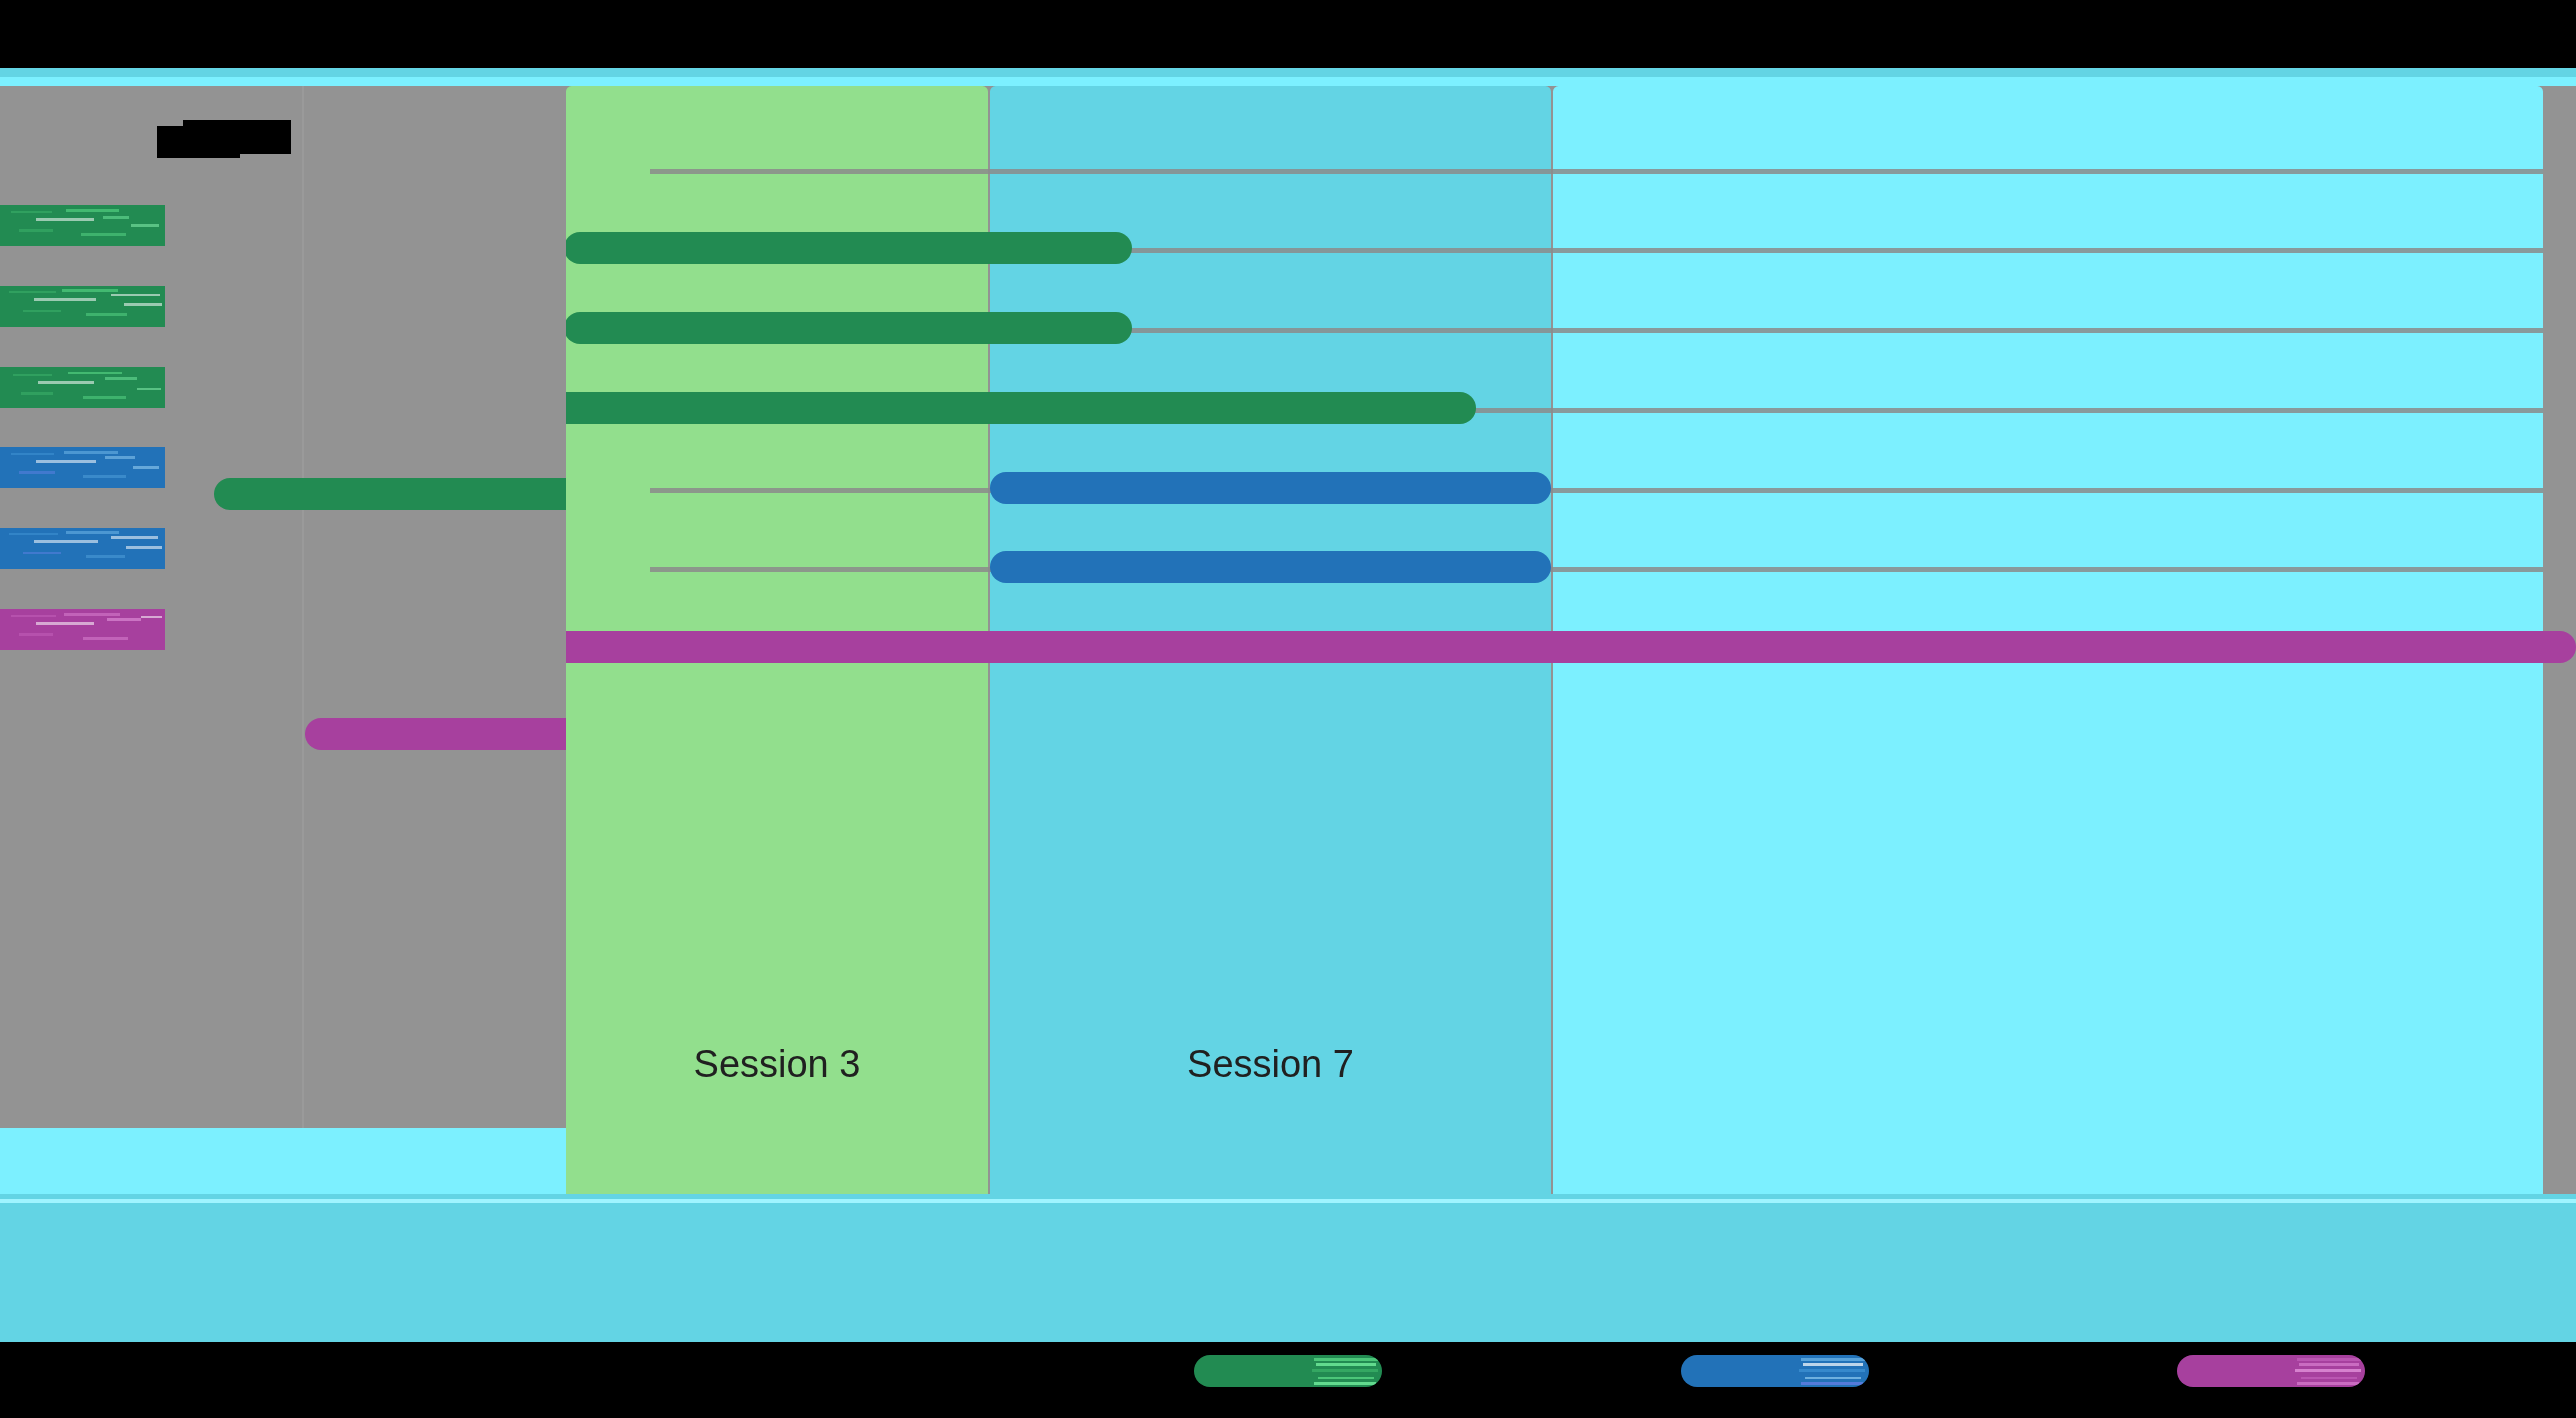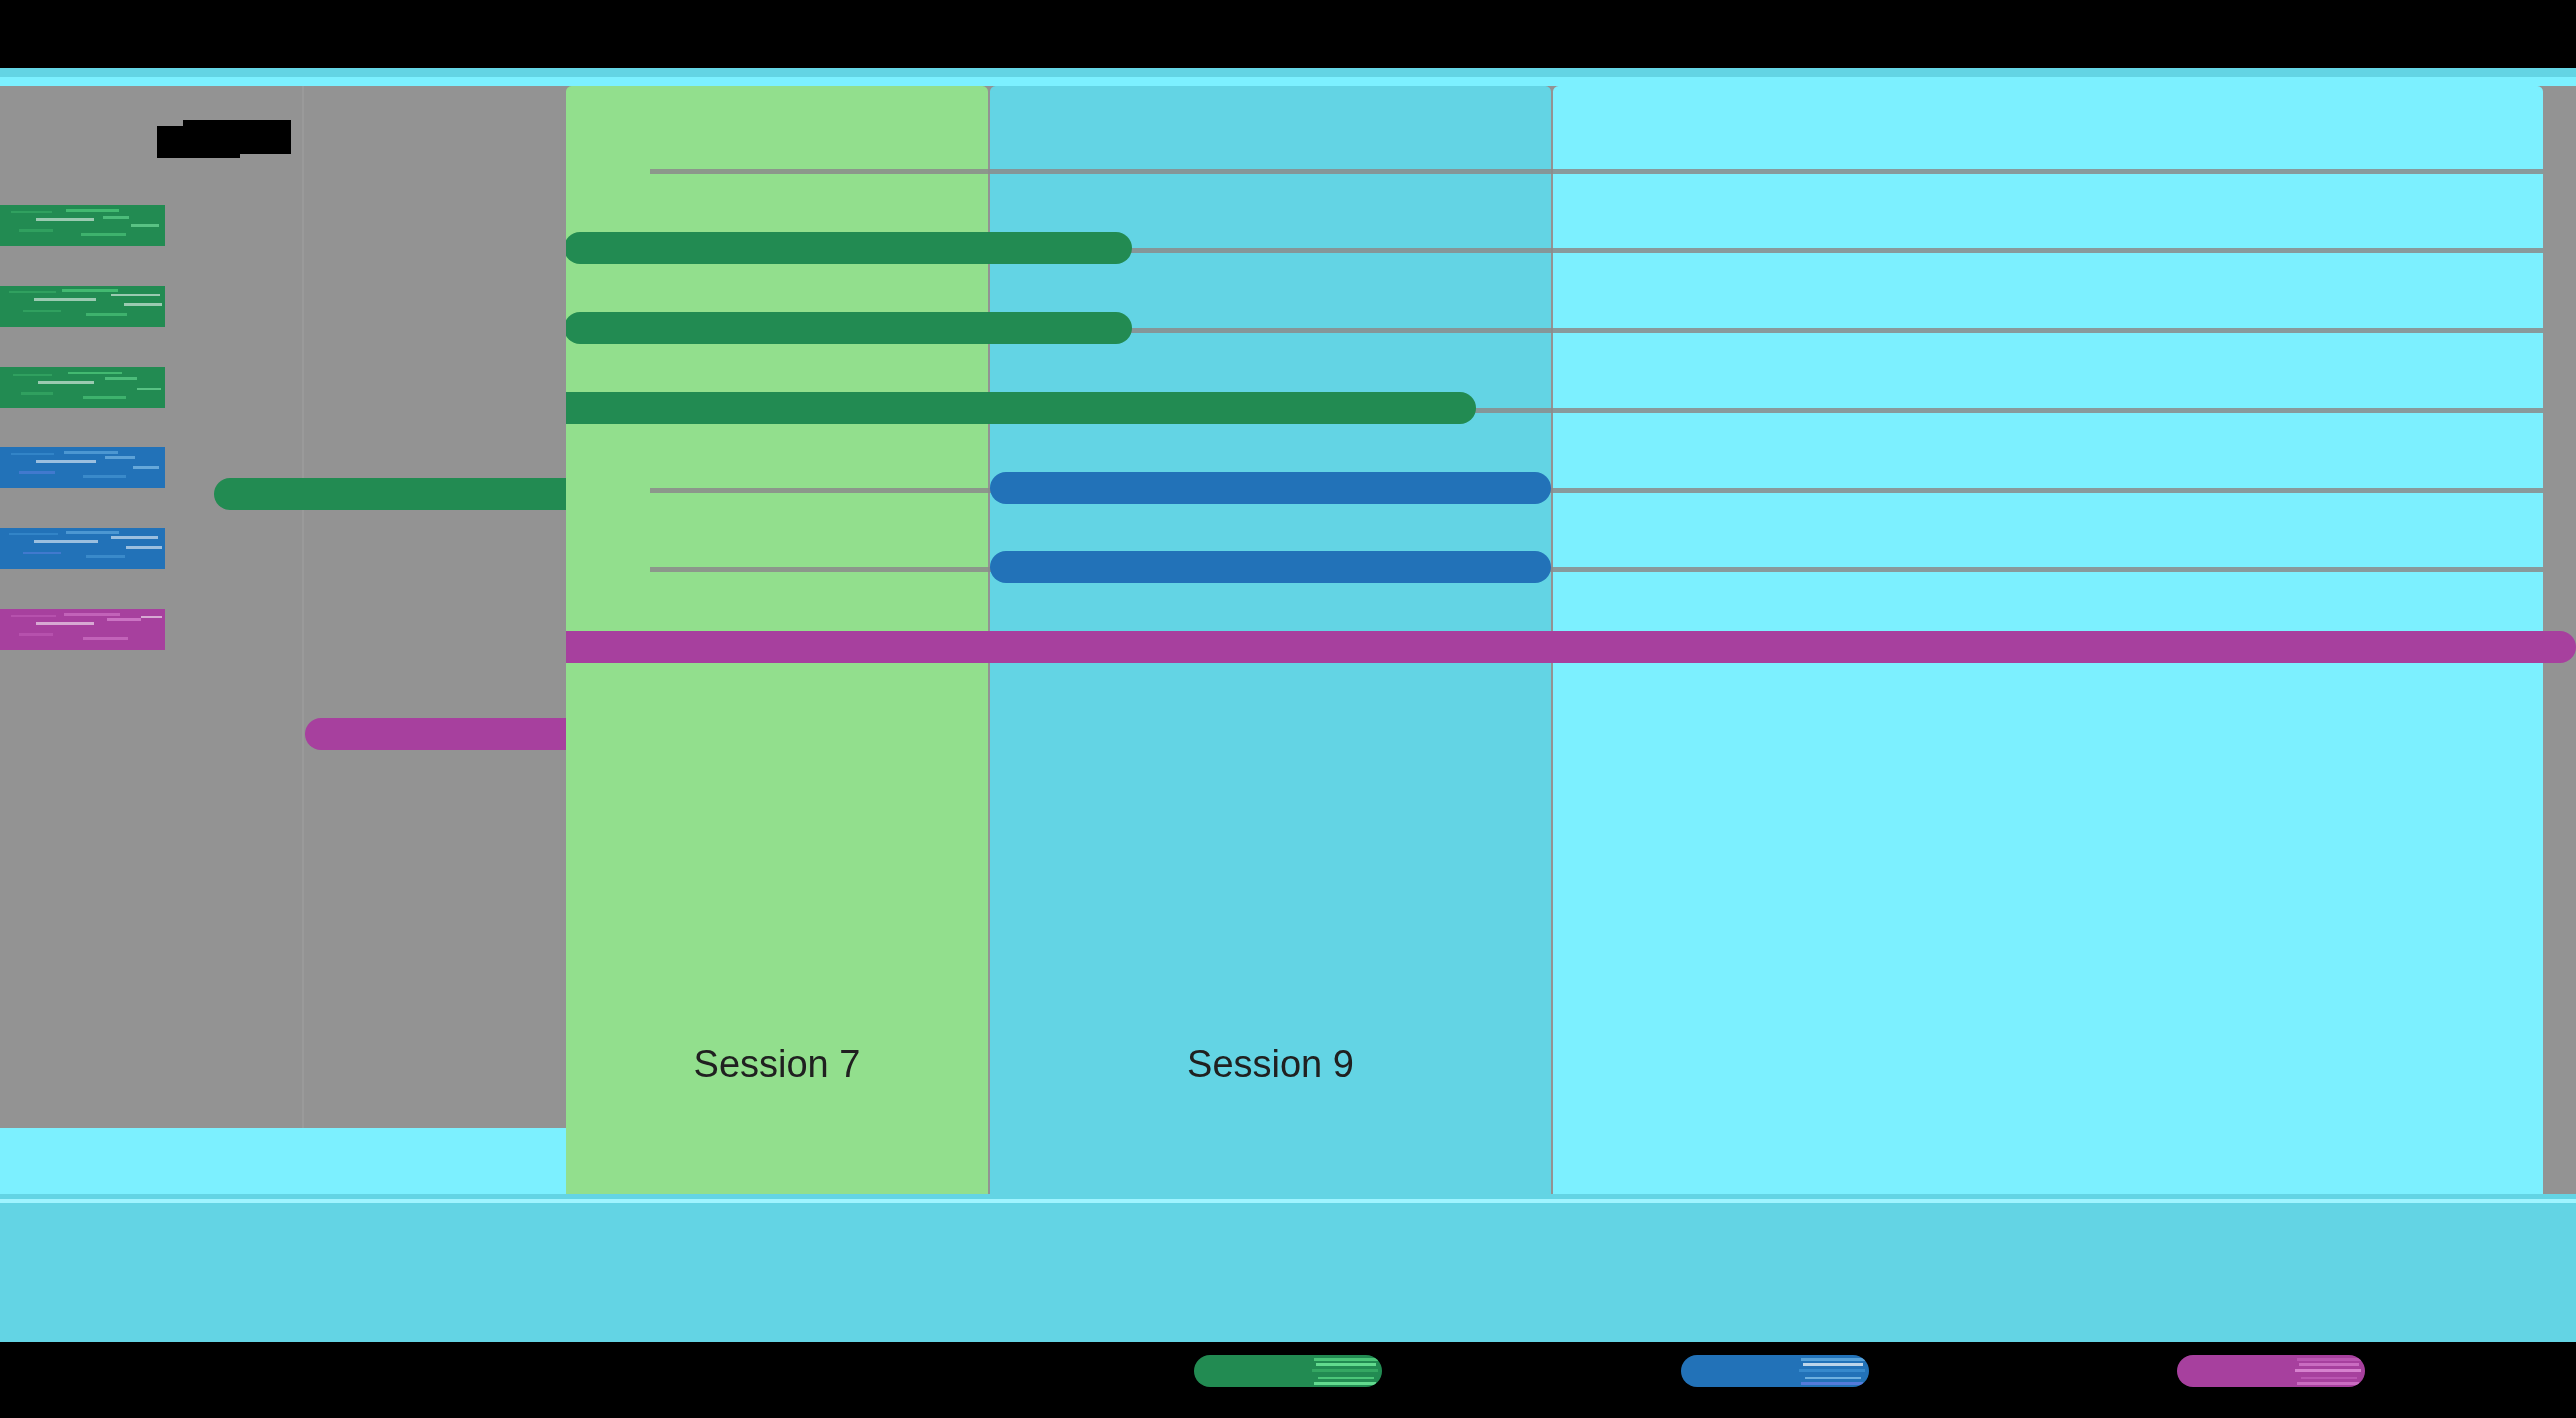--- a/index.html
+++ b/index.html
@@ -195,25 +195,25 @@
 
   <div class="top-black-bar"></div>
   <div class="accent-strip-a"></div>
   <div class="accent-strip-b"></div>
 
   <div class="figure">
 
     <div class="plot">
 
       <div class="band" style="left:0px; width:422px; background:#92df8d;">
+        <div class="band-label">Session 3</div>
+      </div>
+
+      <div class="band" style="left:424px; width:561px; background:#63d4e4;">
         <div class="band-label">Session 7</div>
-      </div>
-
-      <div class="band" style="left:424px; width:561px; background:#63d4e4;">
-        <div class="band-label">Session 9</div>
       </div>
 
       <div class="band" style="left:987px; width:990px; background:#7cf0ff;">
         <div class="band-label"></div>
       </div>
 
       <div class="gridline" style="left:84px; top:83px; width:1893px;"></div>
       <div class="gridline" style="left:84px; top:162px; width:1893px;"></div>
       <div class="gridline" style="left:84px; top:242px; width:1893px;"></div>
       <div class="gridline" style="left:84px; top:322px; width:1893px;"></div>

